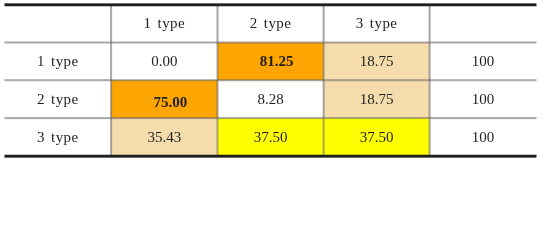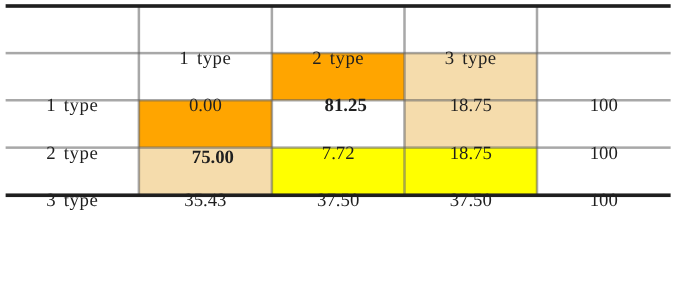--- a/index.html
+++ b/index.html
@@ -1,21 +1,21 @@
 <!DOCTYPE html>
 <html><head>
 <meta charset="utf-8">
 <style>
   html,body{margin:0;padding:0;background:#ffffff;}
   body{width:545px;height:163px;overflow:hidden;
        font-family:"Liberation Serif",serif;color:#1f1f1f;
        -webkit-font-smoothing:antialiased;}
   #stage{position:absolute;left:0;top:0;width:545px;height:163px;}
   svg.grid{position:absolute;left:0;top:0;}
-  #cells{position:absolute;left:0;top:0;width:545px;height:163px;margin-top:24px;}
+  #cells{position:absolute;left:0;top:0;width:545px;height:163px;}
   .cell{position:absolute;display:flex;align-items:center;justify-content:center;
         font-size:15px;line-height:1;white-space:pre;transform:translateZ(0);
         padding-top:0.6px;box-sizing:border-box;}
   .bold{font-weight:bold;padding-left:12px;}
   .lbl{word-spacing:2.0px;letter-spacing:0.42px;}
 </style>
 </head>
 <body>
 
 <div id="stage">
@@ -46,21 +46,21 @@
     <div class="cell lbl" style="left: 323.6px; top: 4.8px; width: 106px; height: 37.7px;">3 type</div>
 
     <div class="cell lbl" style="left: 4.5px; top: 42.5px; width: 106.6px; height: 37.7px;">1 type</div>
     <div class="cell" style="left: 111.1px; top: 42.5px; width: 106.4px; height: 37.7px; border-radius: 18px;">0.00</div>
     <div class="cell bold" style="left: 217.5px; top: 42.5px; width: 106.1px; height: 37.7px;">81.25</div>
     <div class="cell" style="left: 323.6px; top: 42.5px; width: 106px; height: 37.7px;">18.75</div>
     <div class="cell" style="left: 429.6px; top: 42.5px; width: 106.9px; height: 37.7px;">100</div>
 
     <div class="cell lbl" style="left: 4.5px; top: 80.2px; width: 106.6px; height: 37.9px;">2 type</div>
     <div class="cell bold" style="left: 111.1px; top: 80.2px; width: 106.4px; height: 44px; text-align: right;">75.00</div>
-    <div class="cell" style="left: 217.5px; top: 80.2px; width: 106.1px; height: 37.9px;">7.72</div>
+    <div class="cell" style="left: 217.5px; top: 80.2px; width: 106.1px; height: 37.9px;">8.28</div>
     <div class="cell" style="left: 323.6px; top: 80.2px; width: 106px; height: 37.9px;">18.75</div>
     <div class="cell" style="left: 429.6px; top: 80.2px; width: 106.9px; height: 37.9px;">100</div>
 
     <div class="cell lbl" style="left: 4.5px; top: 118.1px; width: 106.6px; height: 38.1px;">3 type</div>
     <div class="cell" style="left: 111.1px; top: 118.1px; width: 106.4px; height: 38.1px;">35.43</div>
     <div class="cell" style="left: 217.5px; top: 118.1px; width: 106.1px; height: 38.1px;">37.50</div>
     <div class="cell" style="left: 323.6px; top: 118.1px; width: 106px; height: 38.1px;">37.50</div>
     <div class="cell" style="left: 429.6px; top: 118.1px; width: 106.9px; height: 38.1px;">100</div>
   </div>
 

